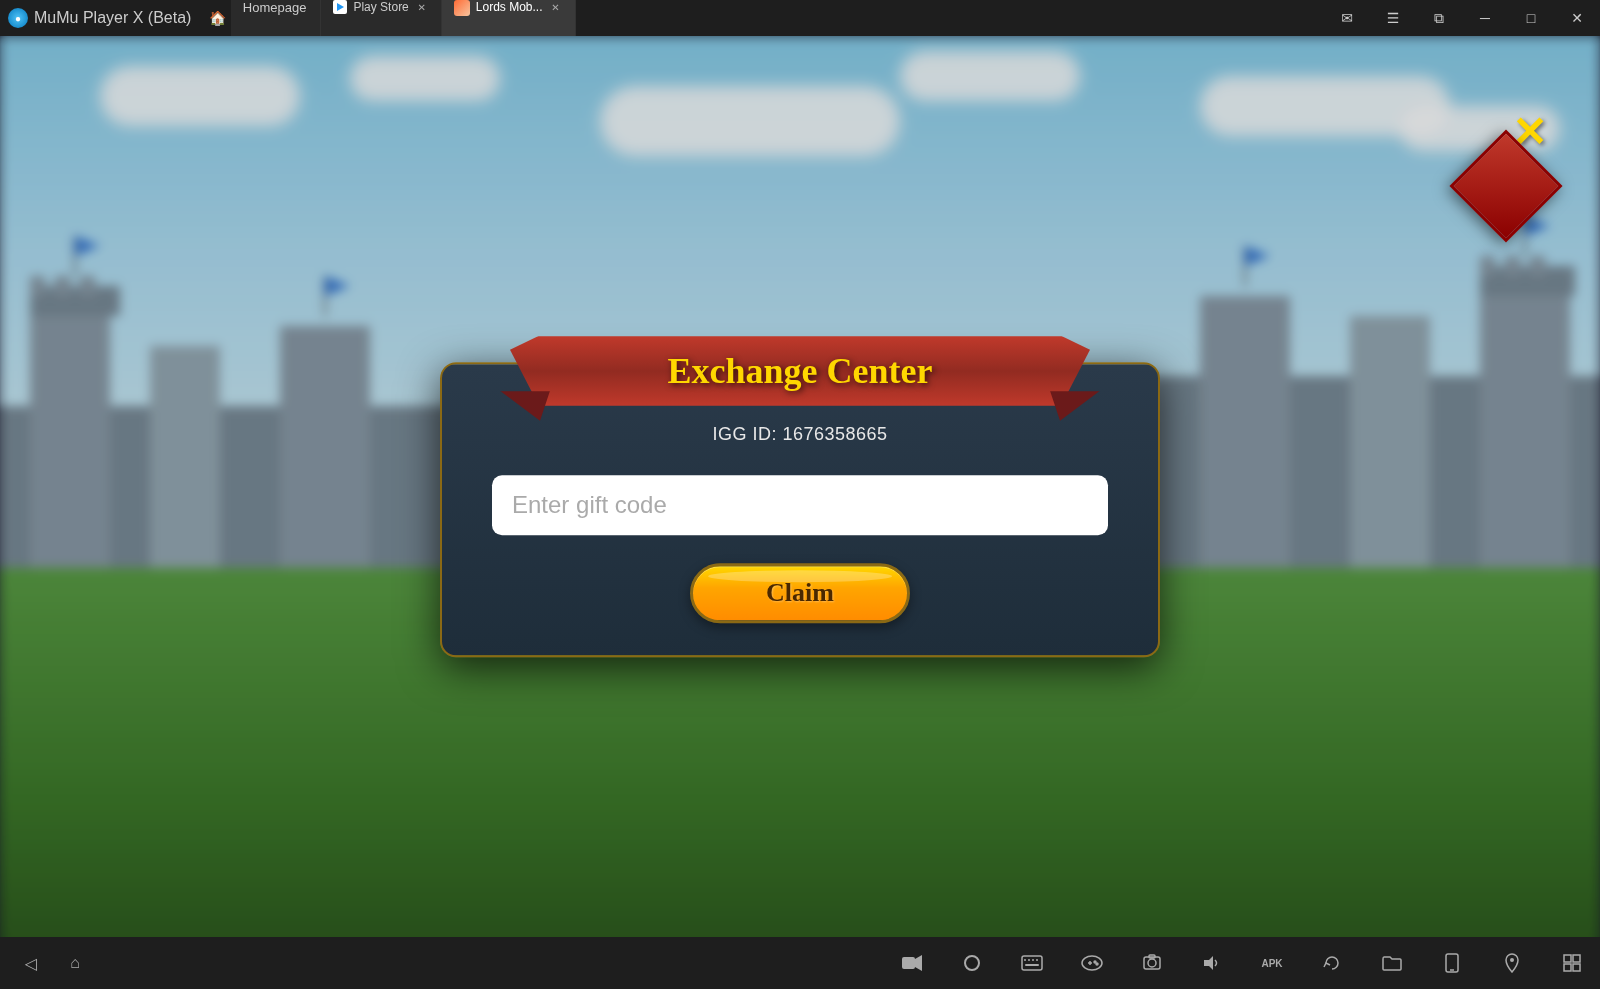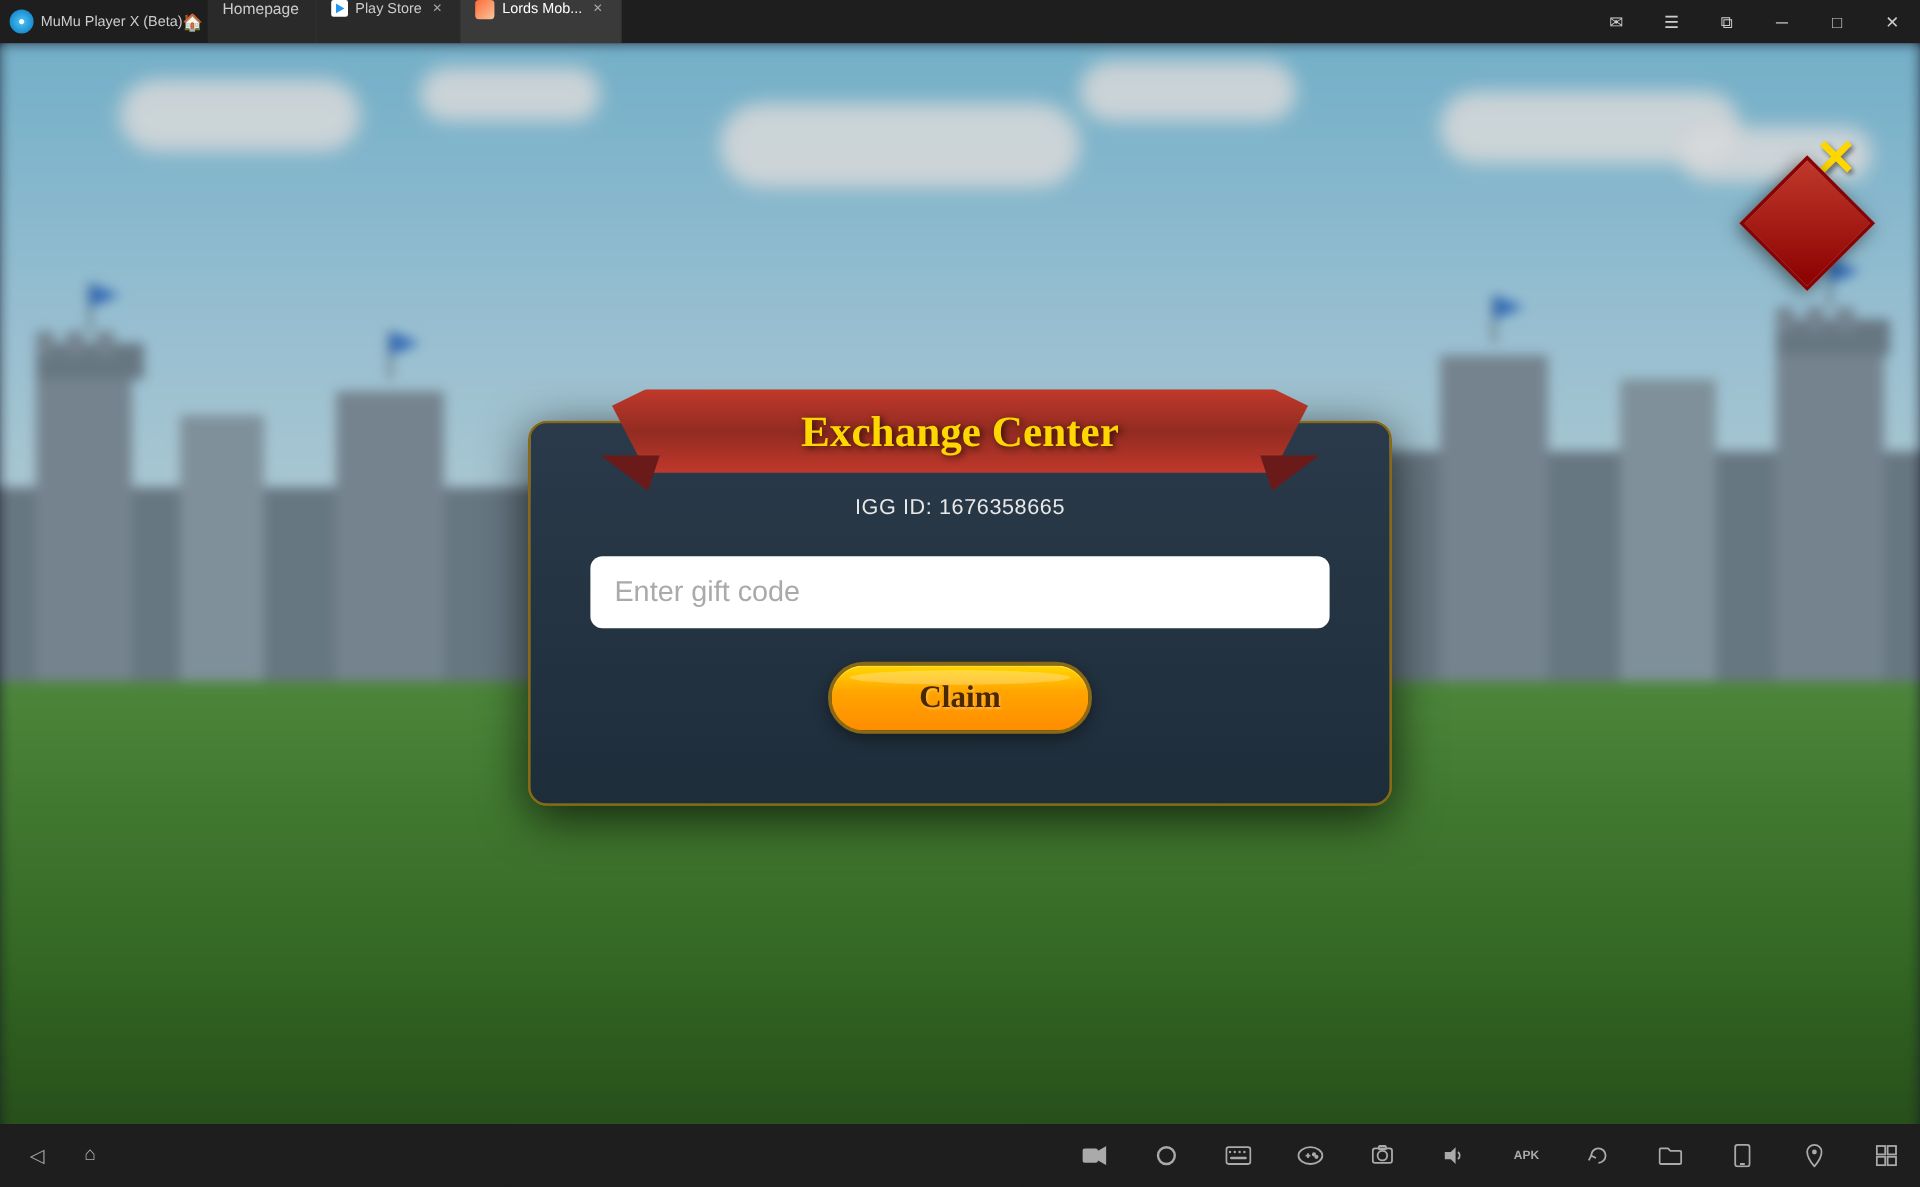--- a/index.html
+++ b/index.html
@@ -34,22 +34,22 @@
       display: flex;
       align-items: center;
       justify-content: center;
       font-size: 10px;
       color: white;
       flex-shrink: 0;
     }
 
     #app-title {
       color: #ccc;
-      font-size: 12px;
-      margin-right: 0;
+      font-size: 16px;
+      margin-right: 18px;
       flex-shrink: 0;
     }
 
     #home-icon {
       color: #aaa;
       font-size: 14px;
       margin-right: 4px;
       flex-shrink: 0;
     }
 
@@ -213,21 +213,21 @@
     
     #exchange-dialog {
       position: absolute;
       top: 50%;
       left: 50%;
       transform: translate(-50%, -45%);
       width: 720px;
       background: linear-gradient(180deg, #2a3a4a 0%, #1e2d3a 100%);
       border-radius: 16px;
       border: 2px solid #8B6914;
-      padding: 50px 50px 58px 50px;
+      padding: 50px 50px 32px 50px;
       z-index: 150;
       box-shadow: 0 10px 40px rgba(0,0,0,0.7);
     }
 
     
     #banner {
       position: absolute;
       top: -38px;
       left: 50%;
       transform: translateX(-50%);

